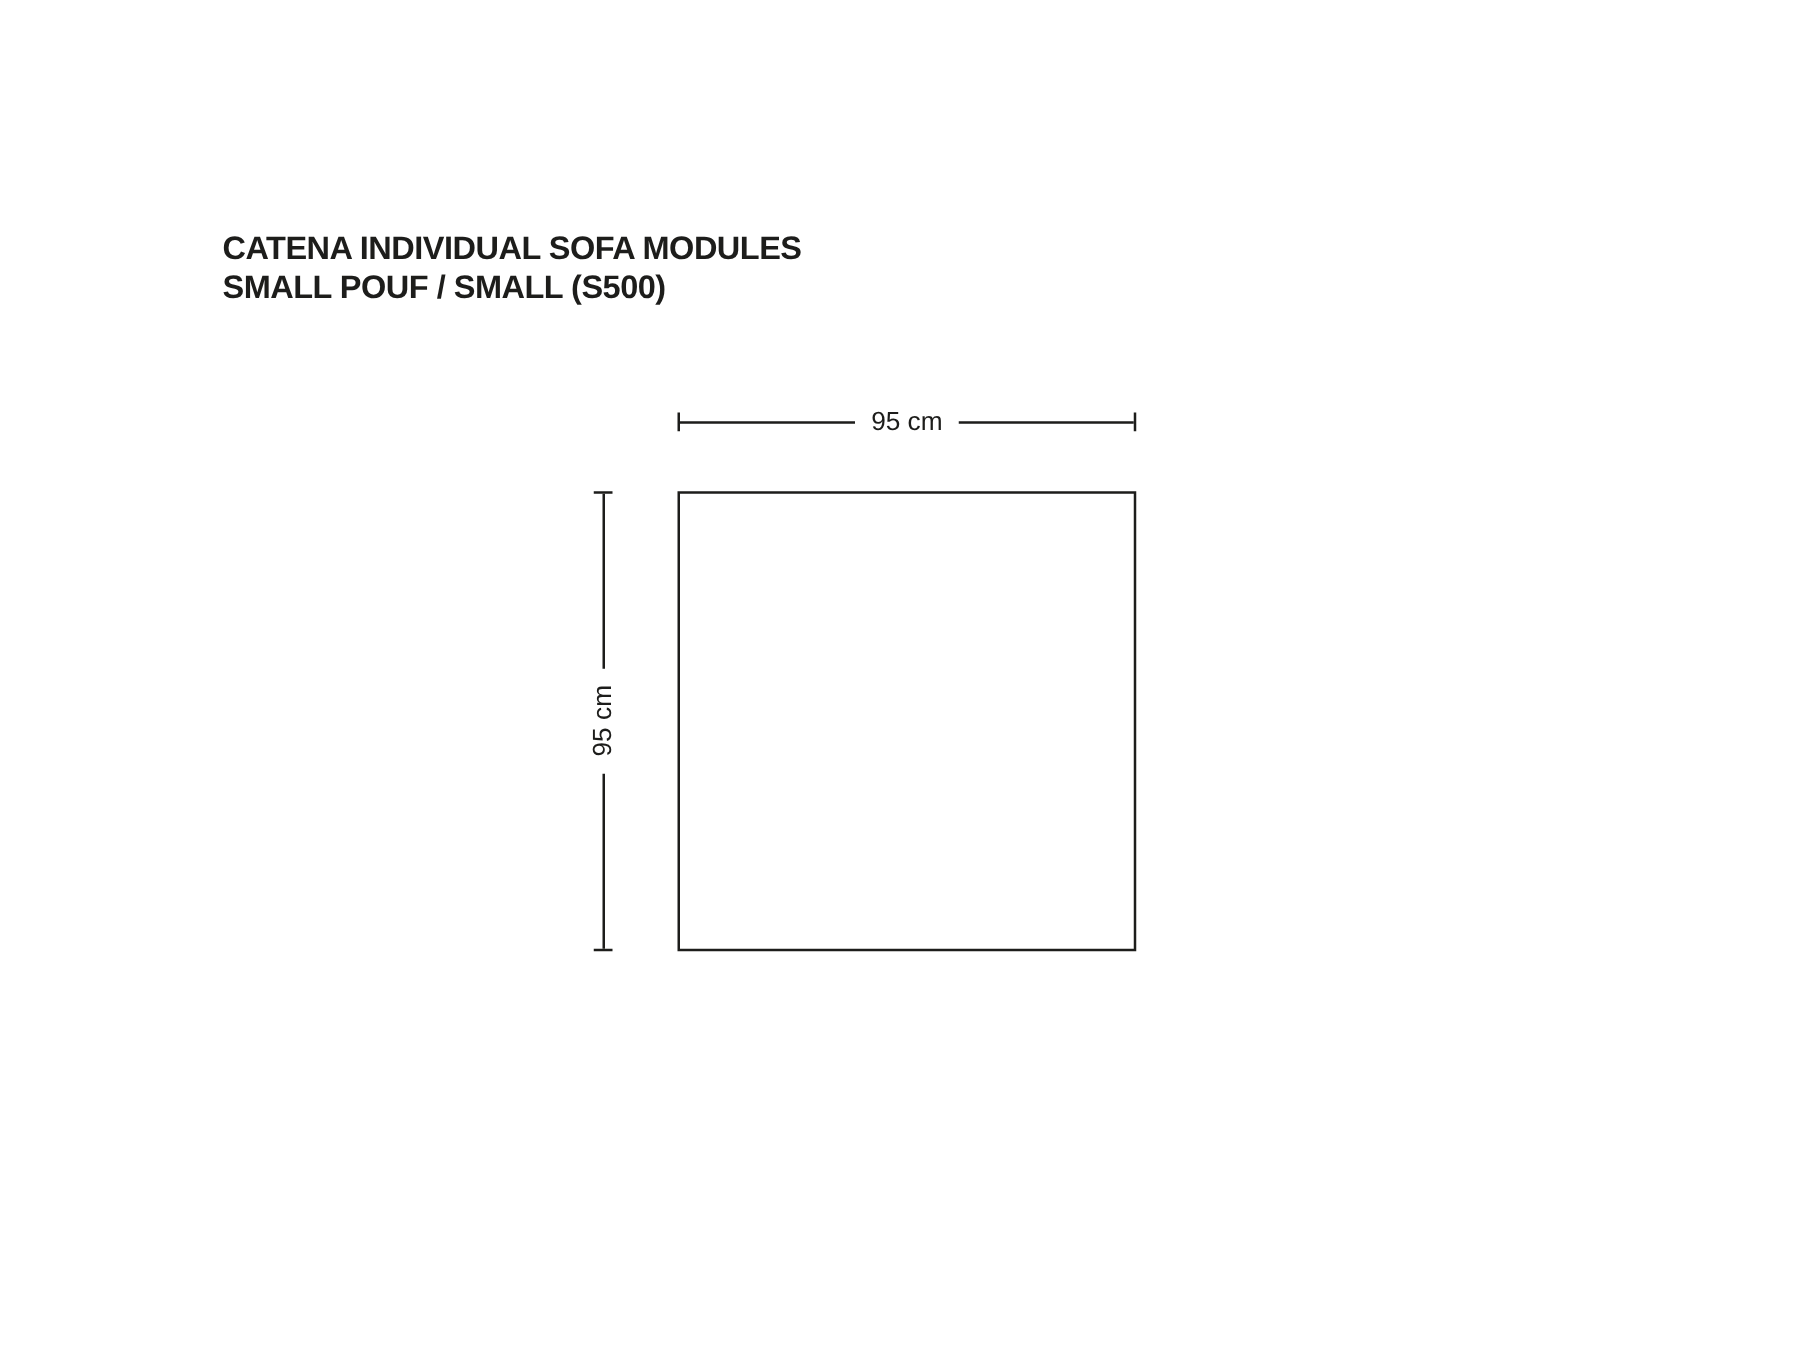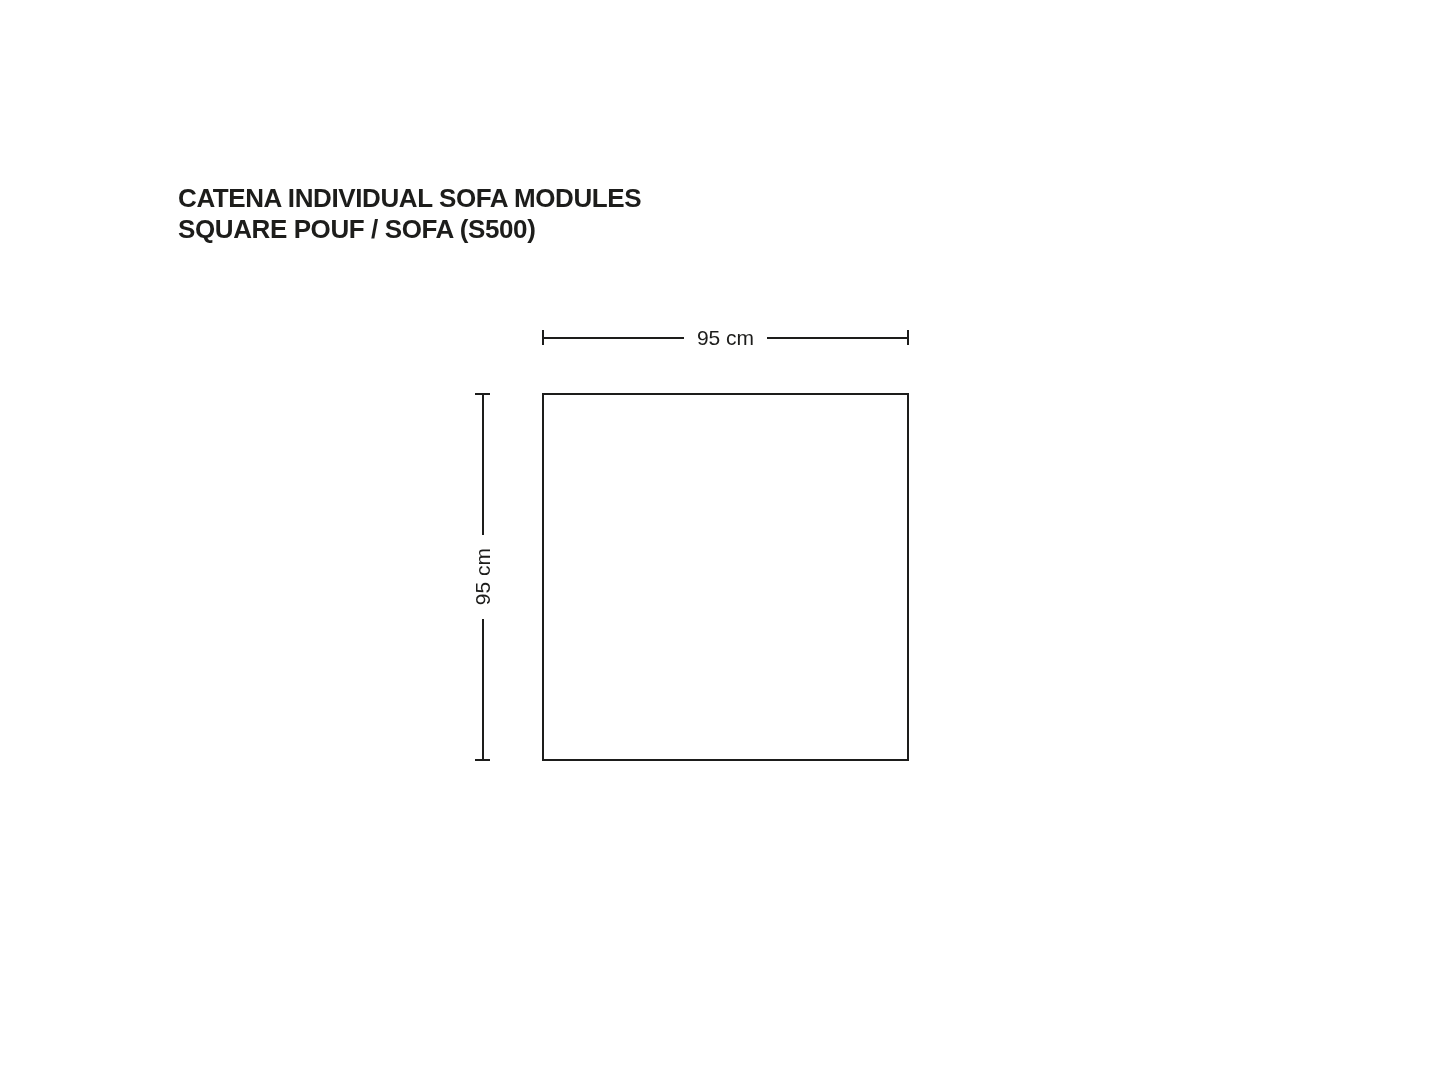--- a/index.html
+++ b/index.html
@@ -78,21 +78,21 @@
     color: var(--ink);
   }
 </style>
 </head>
 <body>
 
 <div class="page">
 
   <div class="title">
     <div>CATENA INDIVIDUAL SOFA MODULES</div>
-    <div>SQUARE POUF / SOFA (S500)</div>
+    <div>SMALL POUF / SMALL (S500)</div>
   </div>
 
   <div class="h-dim">
     <div class="tick-v"></div>
     <div class="h-seg"></div>
     <div class="dim-label">95 cm</div>
     <div class="h-seg"></div>
     <div class="tick-v"></div>
   </div>
 

